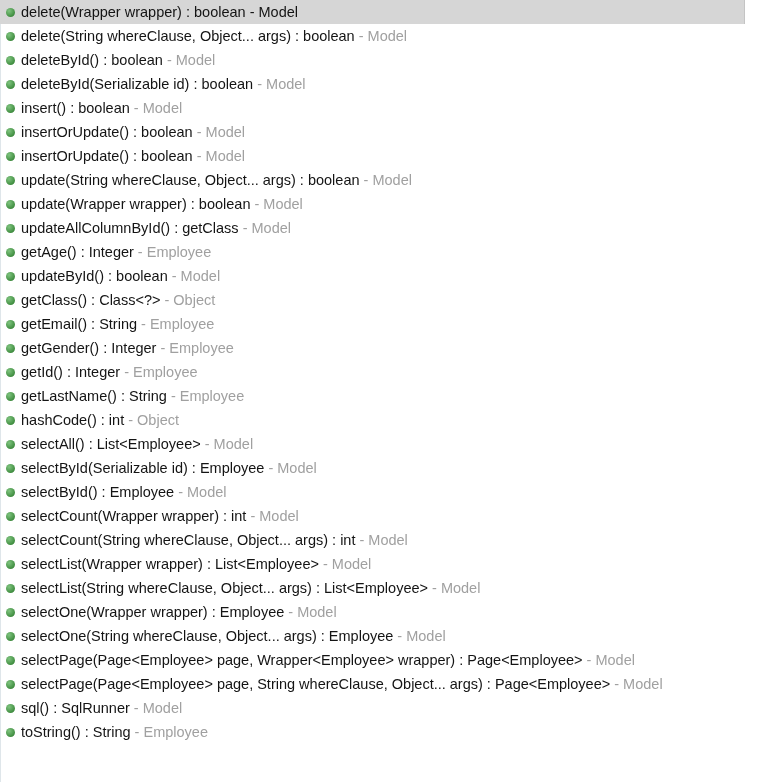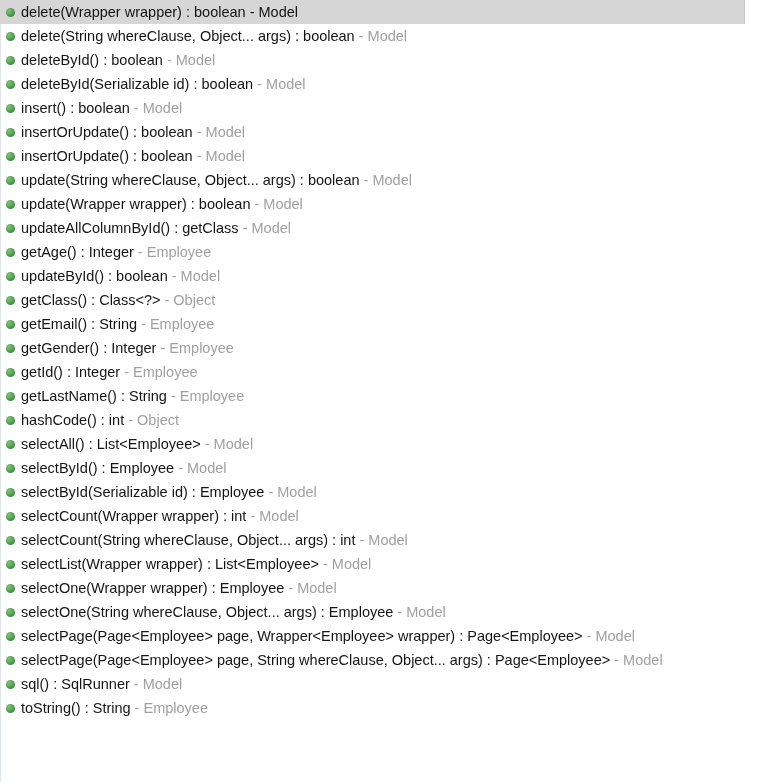--- a/index.html
+++ b/index.html
@@ -129,25 +129,26 @@
       <li class="proposal-row"><span class="method-icon"></span><span class="signature">updateAllColumnById() : getClass</span><span class="owner"> - <span>Model</span></span></li>
       <li class="proposal-row"><span class="method-icon"></span><span class="signature">getAge() : Integer</span><span class="owner"> - <span>Employee</span></span></li>
       <li class="proposal-row"><span class="method-icon"></span><span class="signature">updateById() : boolean</span><span class="owner"> - <span>Model</span></span></li>
       <li class="proposal-row"><span class="method-icon"></span><span class="signature">getClass() : Class&lt;?&gt;</span><span class="owner"> - <span>Object</span></span></li>
       <li class="proposal-row"><span class="method-icon"></span><span class="signature">getEmail() : String</span><span class="owner"> - <span>Employee</span></span></li>
       <li class="proposal-row"><span class="method-icon"></span><span class="signature">getGender() : Integer</span><span class="owner"> - <span>Employee</span></span></li>
       <li class="proposal-row"><span class="method-icon"></span><span class="signature">getId() : Integer</span><span class="owner"> - <span>Employee</span></span></li>
       <li class="proposal-row"><span class="method-icon"></span><span class="signature">getLastName() : String</span><span class="owner"> - <span>Employee</span></span></li>
       <li class="proposal-row"><span class="method-icon"></span><span class="signature">hashCode() : int</span><span class="owner"> - <span>Object</span></span></li>
       <li class="proposal-row"><span class="method-icon"></span><span class="signature">selectAll() : List&lt;Employee&gt;</span><span class="owner"> - <span>Model</span></span></li>
+      <li class="proposal-row"><span class="method-icon"></span><span class="signature">selectById(Serializable id) : Employee</span><span class="owner"> - <span>Model</span></span></li>
       <li class="proposal-row"><span class="method-icon"></span><span class="signature">selectById() : Employee</span><span class="owner"> - <span>Model</span></span></li>
-      <li class="proposal-row"><span class="method-icon"></span><span class="signature">selectById(Serializable id) : Employee</span><span class="owner"> - <span>Model</span></span></li>
       <li class="proposal-row"><span class="method-icon"></span><span class="signature">selectCount(Wrapper wrapper) : int</span><span class="owner"> - <span>Model</span></span></li>
       <li class="proposal-row"><span class="method-icon"></span><span class="signature">selectCount(String whereClause, Object... args) : int</span><span class="owner"> - <span>Model</span></span></li>
       <li class="proposal-row"><span class="method-icon"></span><span class="signature">selectList(Wrapper wrapper) : List&lt;Employee&gt;</span><span class="owner"> - <span>Model</span></span></li>
+      <li class="proposal-row"><span class="method-icon"></span><span class="signature">selectList(String whereClause, Object... args) : List&lt;Employee&gt;</span><span class="owner"> - <span>Model</span></span></li>
       <li class="proposal-row"><span class="method-icon"></span><span class="signature">selectOne(Wrapper wrapper) : Employee</span><span class="owner"> - <span>Model</span></span></li>
       <li class="proposal-row"><span class="method-icon"></span><span class="signature">selectOne(String whereClause, Object... args) : Employee</span><span class="owner"> - <span>Model</span></span></li>
       <li class="proposal-row"><span class="method-icon"></span><span class="signature">selectPage(Page&lt;Employee&gt; page, Wrapper&lt;Employee&gt; wrapper) : Page&lt;Employee&gt;</span><span class="owner"> - <span>Model</span></span></li>
       <li class="proposal-row"><span class="method-icon"></span><span class="signature">selectPage(Page&lt;Employee&gt; page, String whereClause, Object... args) : Page&lt;Employee&gt;</span><span class="owner"> - <span>Model</span></span></li>
       <li class="proposal-row"><span class="method-icon"></span><span class="signature">sql() : SqlRunner</span><span class="owner"> - <span>Model</span></span></li>
       <li class="proposal-row"><span class="method-icon"></span><span class="signature">toString() : String</span><span class="owner"> - <span>Employee</span></span></li>
       <li class="proposal-row clipped"><span class="signature"></span></li>
     </ul>
 
 </div>

